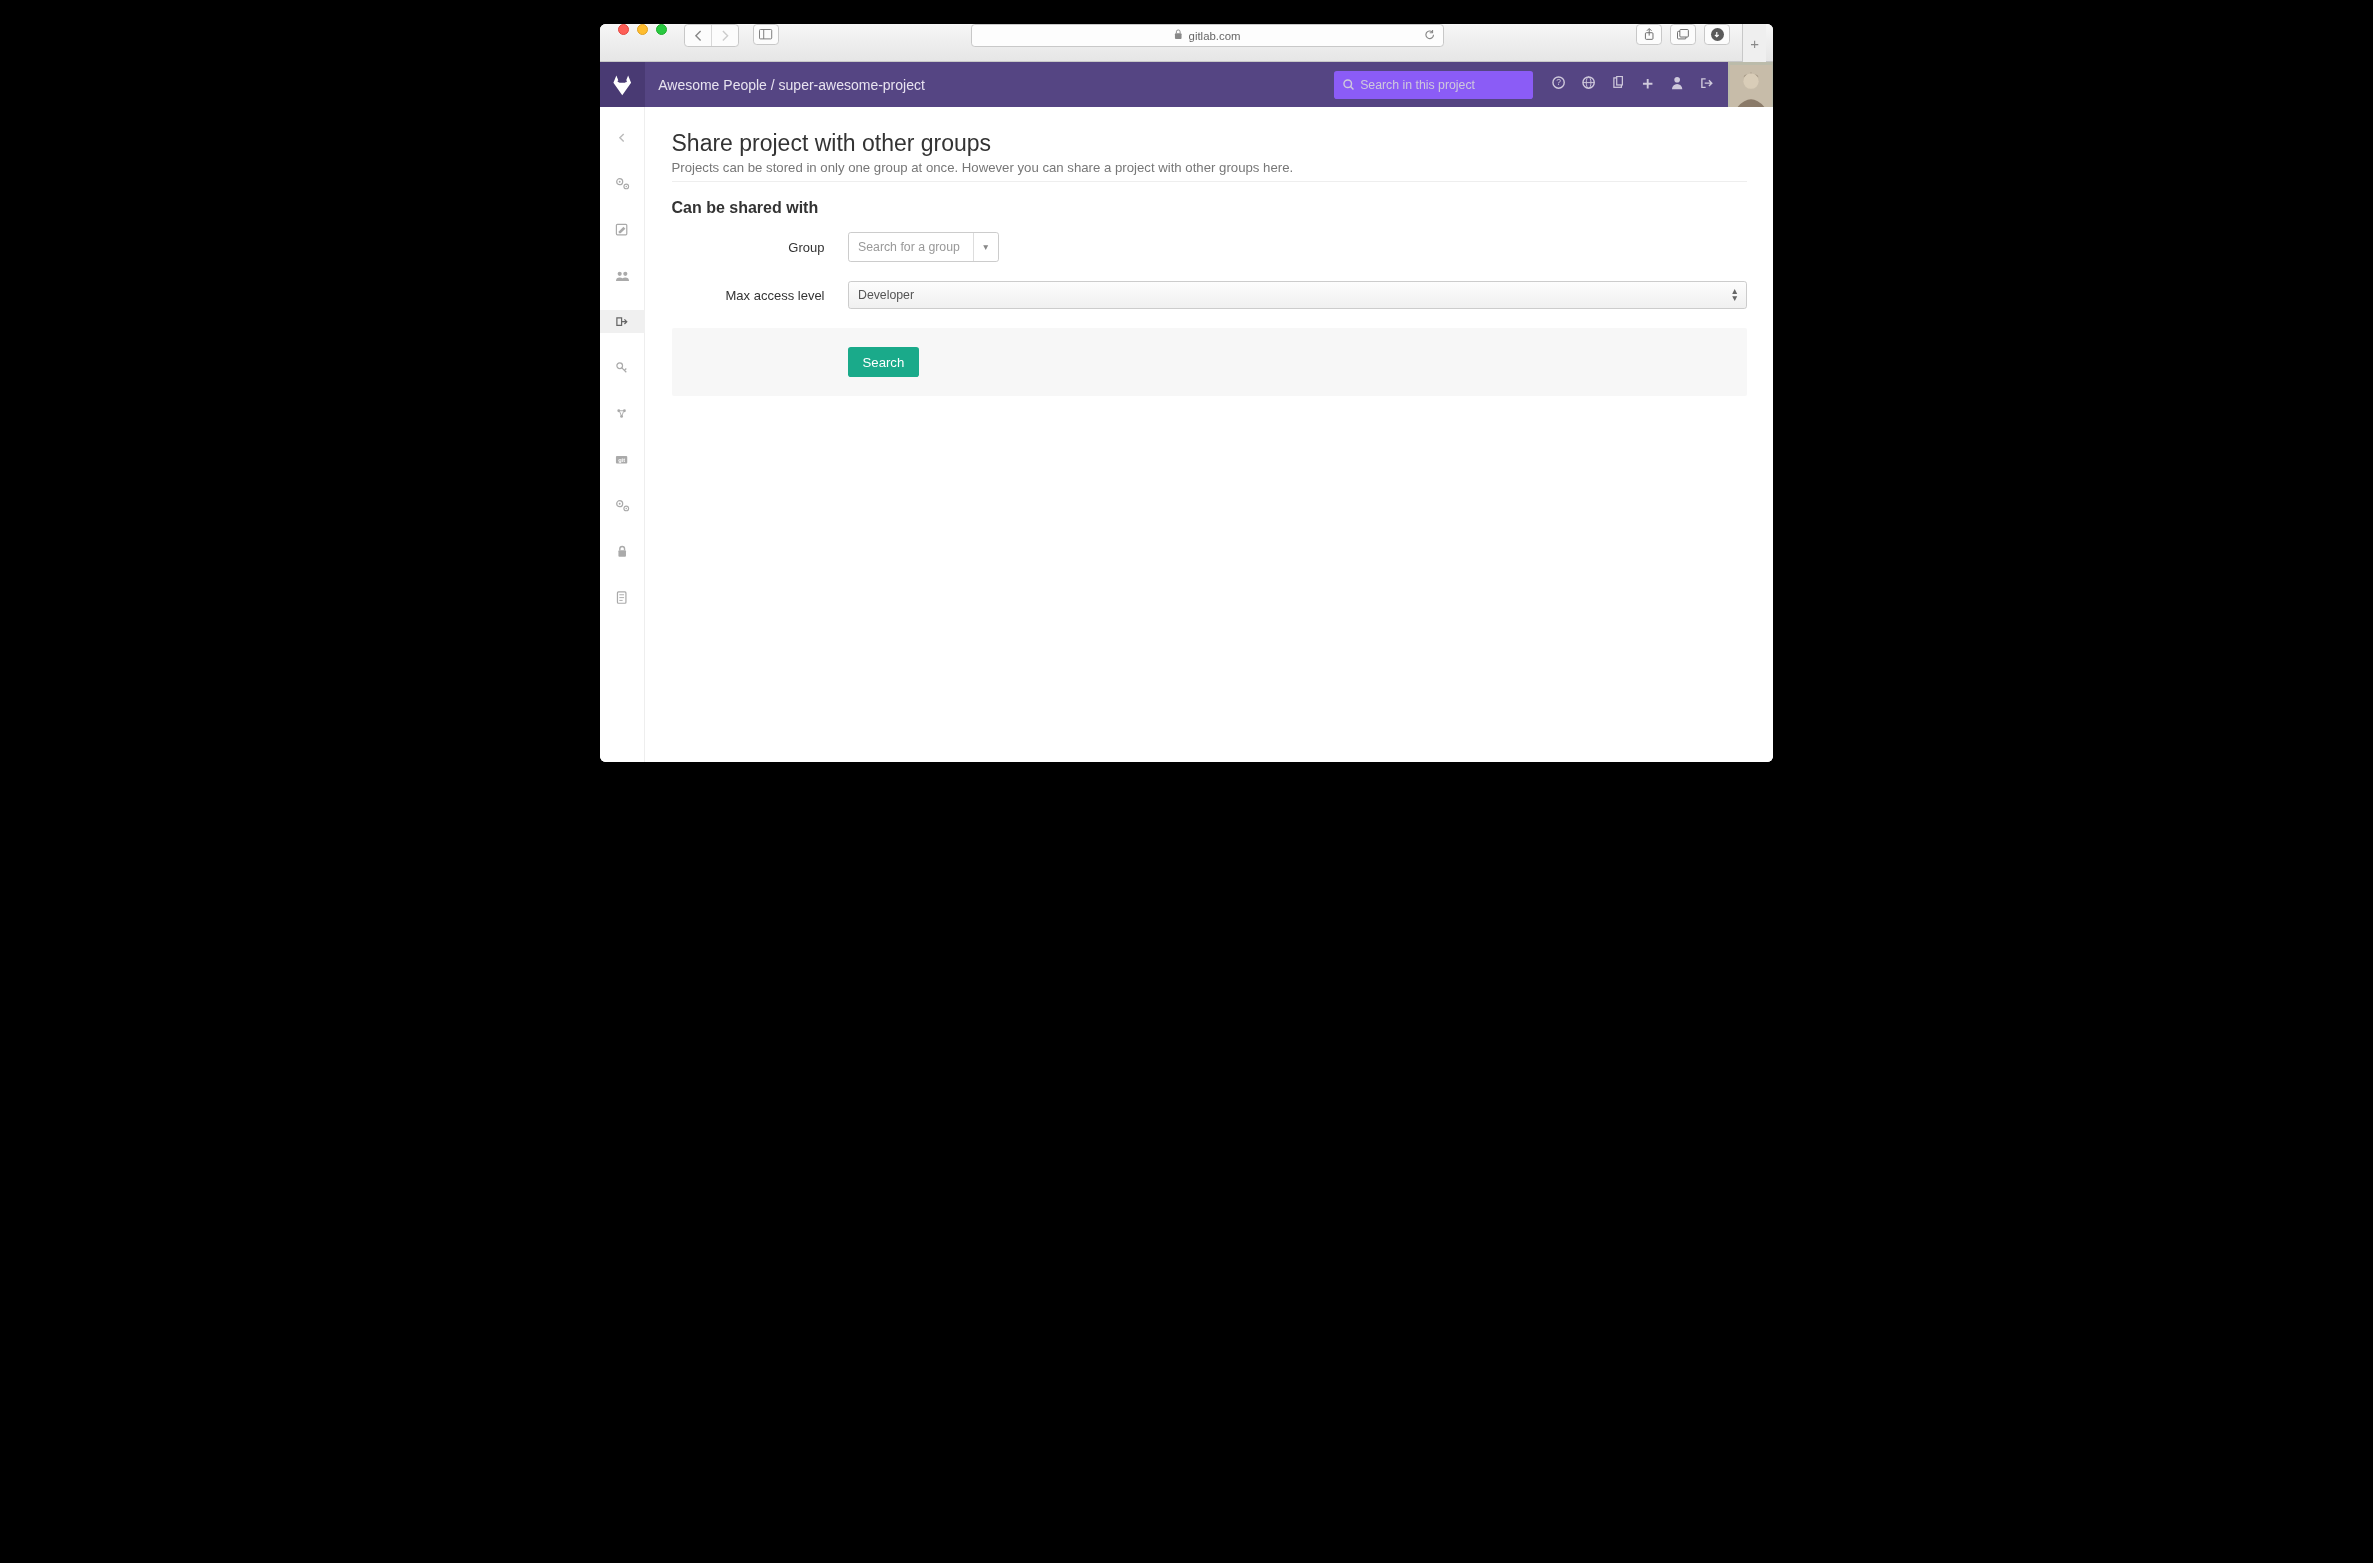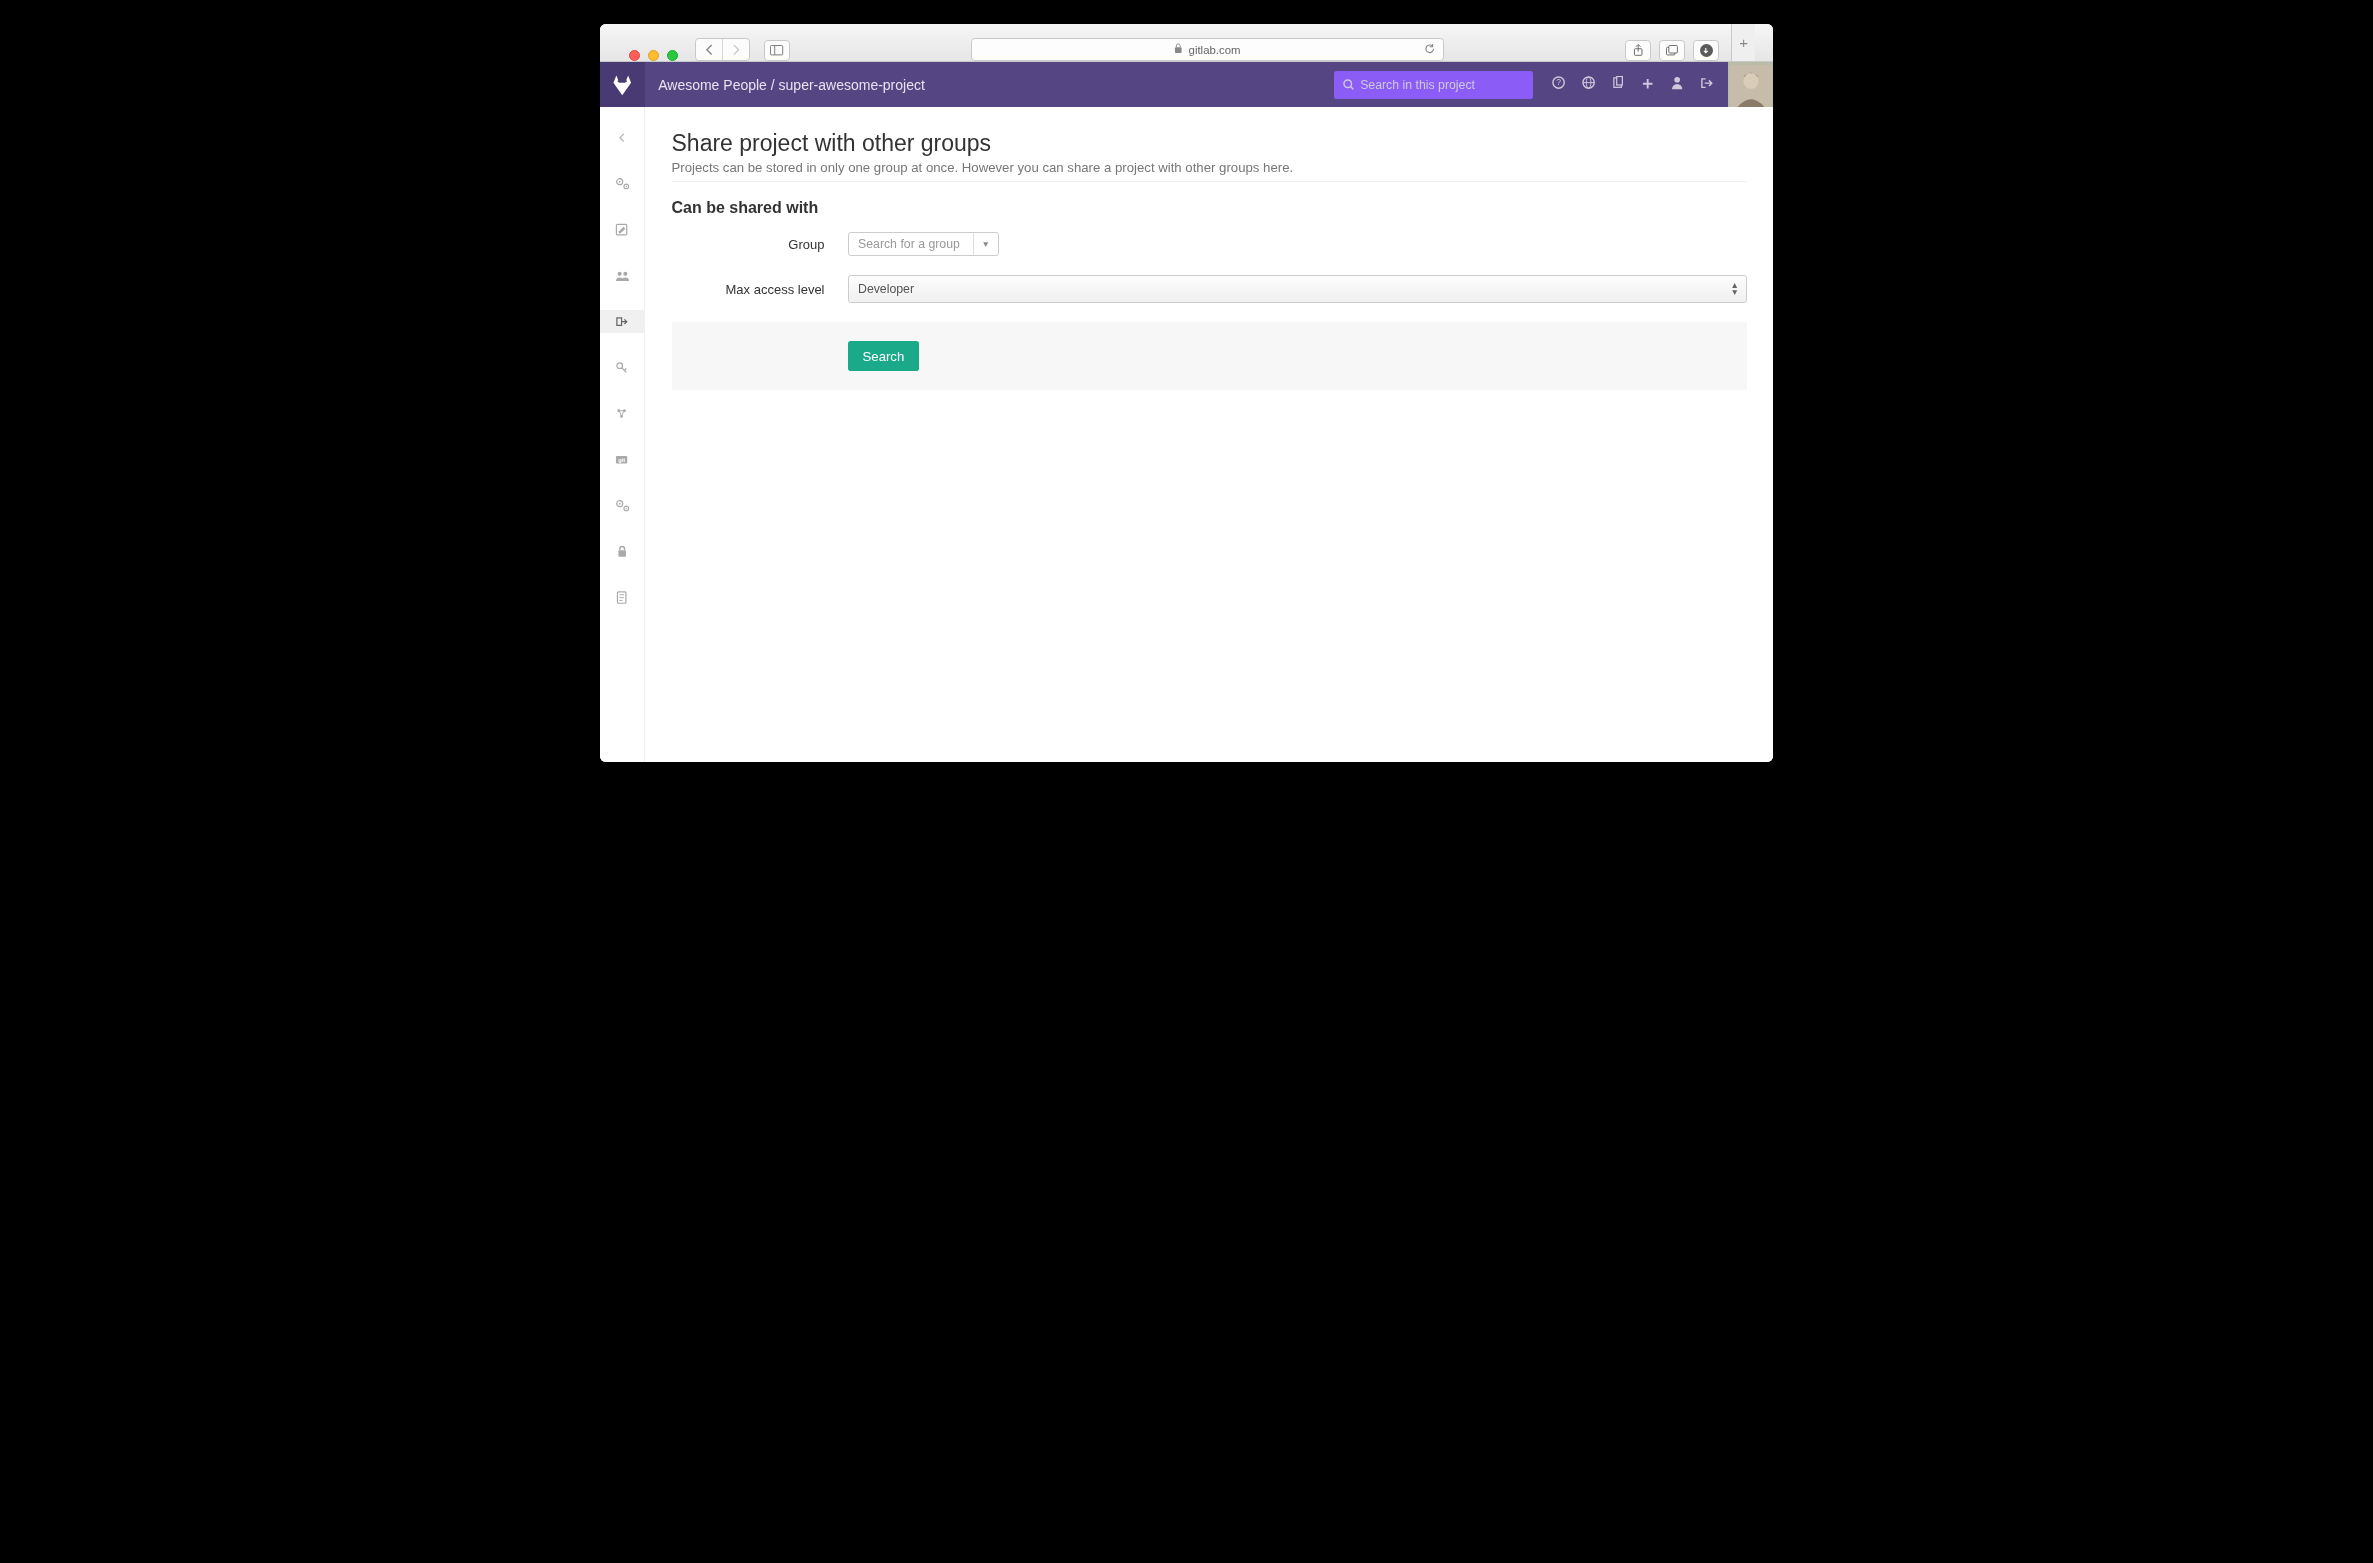--- a/index.html
+++ b/index.html
@@ -16,22 +16,22 @@
   display: flex;
   flex-direction: column;
 }
 
 
 .safari-toolbar {
   height: 38px;
   background: linear-gradient(#f6f6f6, #e6e6e6);
   border-bottom: 0.9px solid #c8c8c8;
   display: flex;
-  align-items: flex-end;
-  padding: 0 29px;
+  align-items: flex-start;
+  padding: 0 18px;
   gap: 7.6px;
   position: relative;
 }
 .traffic-lights { display: flex; gap: 7.6px; margin-right: 9.5px; }
 .tlight { width: 11.4px; height: 11.4px; border-radius: 50%; }
 .tl-red { background:#ff5f57; border:0.9px solid #e14640; }
 .tl-yellow { background:#ffbd2e; border:0.9px solid #dfa023; }
 .tl-green { background:#28c940; border:0.9px solid #1dad2b; }
 .nav-group { display: flex; background:#fcfcfc; border:0.9px solid #c8c8c8; border-radius:3.8px; overflow:hidden; }
 .nav-btn { width:26.5px; height:21px; display:flex; align-items:center; justify-content:center; color:#888; font-size:12.3px; border-right:0.9px solid #d8d8d8; }
@@ -67,21 +67,21 @@
 .leftnav .nitem.active { background:#f0f0f0; color:#666; }
 .leftnav .collapse { color:#bbb; font-size:11.4px; }
 
 .main { flex:1; padding:23px 26.5px; overflow:auto; }
 h1.page-title { font-size:23px; font-weight:400; color:#333; margin-bottom:3px; }
 p.page-desc { font-size:13.2px; color:#777; padding-bottom:6px; border-bottom:0.9px solid #eee; margin-bottom:17px; }
 h2.section-title { font-size:16px; font-weight:600; color:#333; margin-bottom:15px; }
 
 .form-row { display:flex; align-items:center; margin-bottom:19px; }
 .form-label { width:176px; text-align:right; font-size:13px; font-weight:400; color:#333; padding-right:23px; }
-.select2 { width:151px; height:24px; border:0.9px solid #ccc; border-radius:2.8px; display:flex; align-items:center; position:relative; background:#fff; }
+.select2 { width:151px; height:30px; border:0.9px solid #ccc; border-radius:2.8px; display:flex; align-items:center; position:relative; background:#fff; }
 .select2 .ph { padding-left:9.5px; color:#999; font-size:12.3px; flex:1; }
 .select2 .caret { width:24.6px; height:100%; border-left:0.9px solid #ddd; display:flex; align-items:center; justify-content:center; color:#888; font-size:8.5px; }
 .native-select { flex:1; height:28px; border:0.9px solid #ccc; border-radius:2.8px; background:linear-gradient(#fdfdfd,#f0f0f0); padding:0 21px 0 9.5px; font-size:12.3px; color:#555; appearance:none; position:relative; }
 .native-select-wrap { flex:1; position:relative; display:flex; }
 .native-select-wrap .updown { position:absolute; right:7.6px; top:50%; transform:translateY(-50%); font-size:8.5px; color:#666; line-height:6.6px; pointer-events:none; }
 
 .actions-bar { margin-top:9.5px; background:#f7f7f7; padding:19px 0 19px 176px; border-radius:1.9px; }
 .btn-share { background:#1aaa8a; color:#fff; border:none; border-radius:2.8px; padding:7.6px 15px; font-size:13.2px; cursor:pointer; }
 
 

